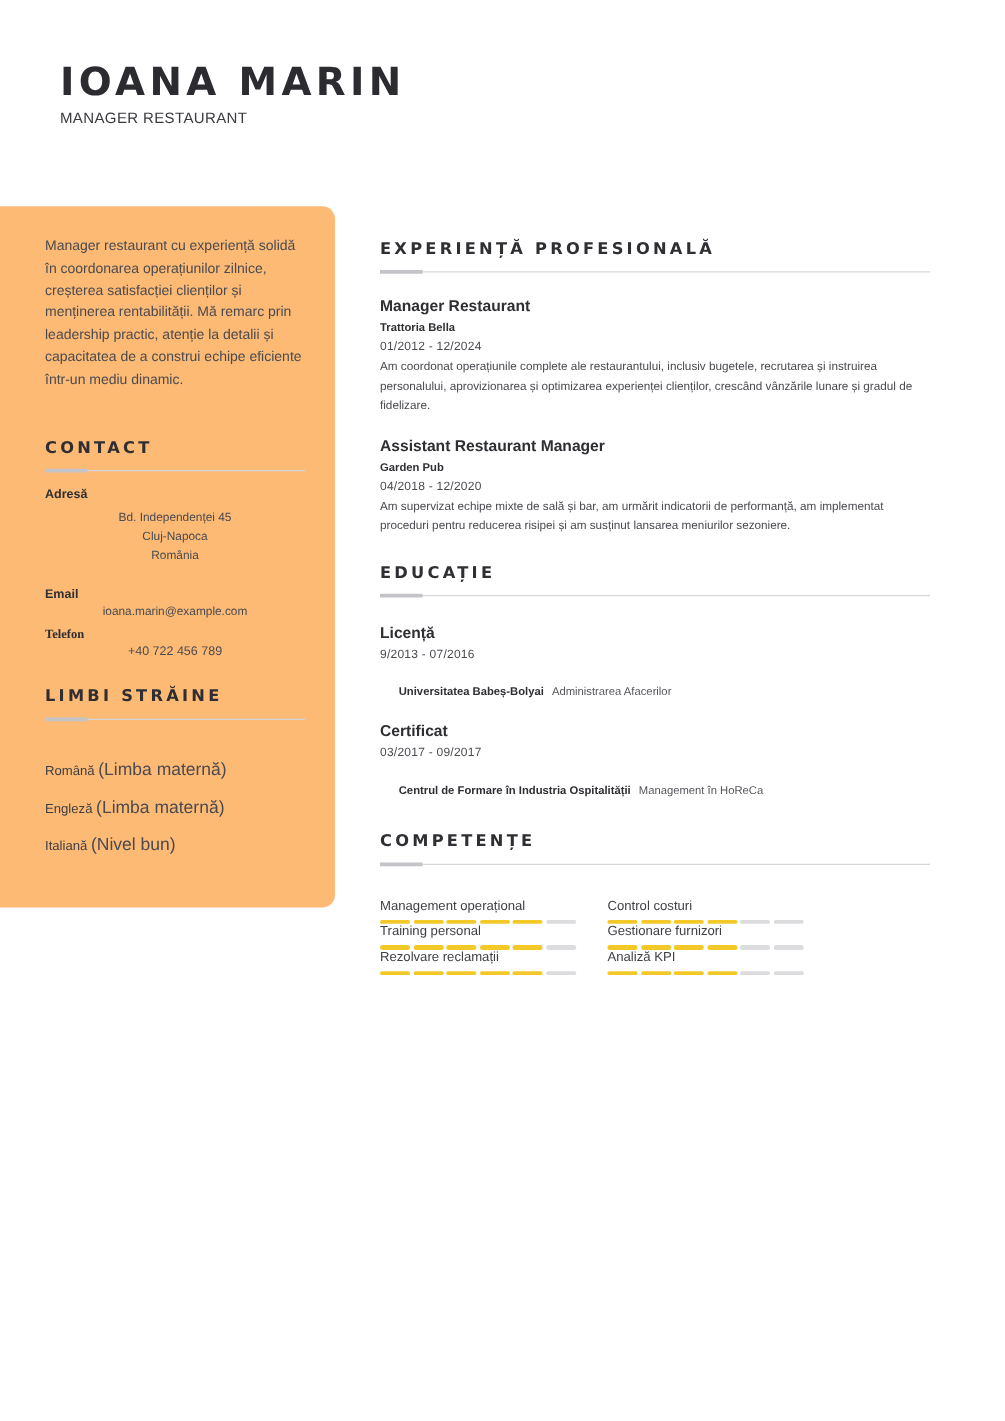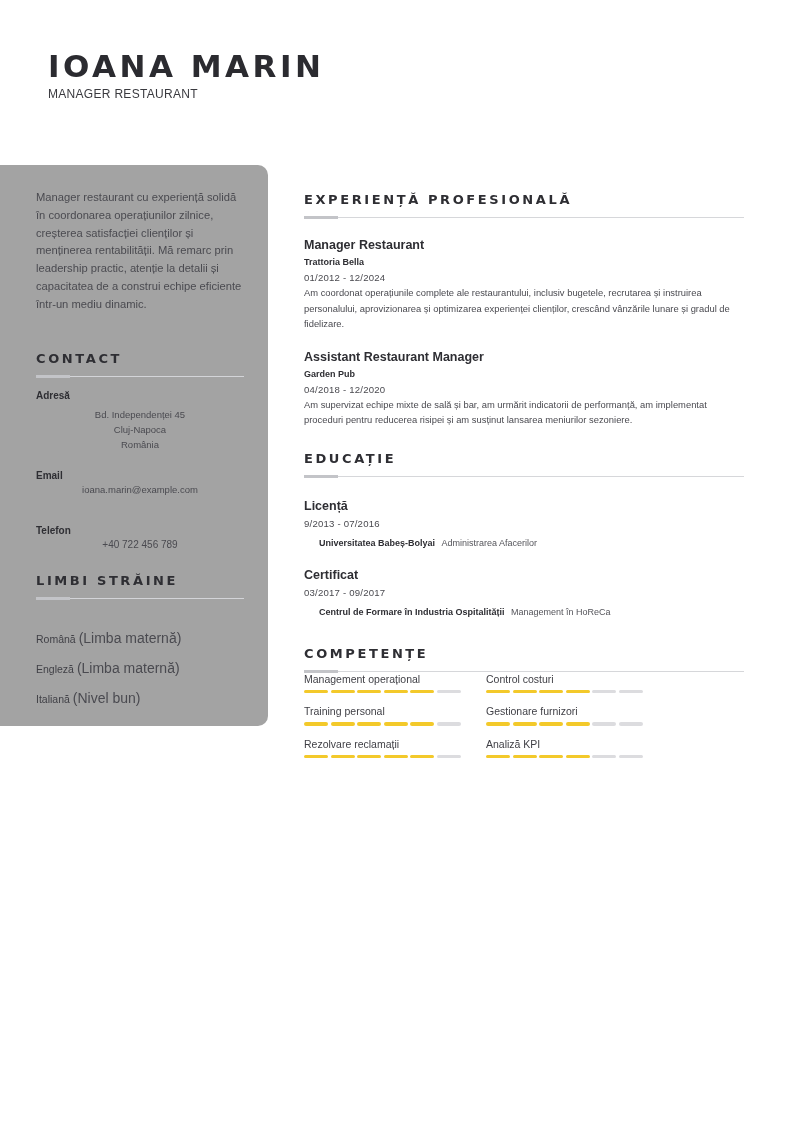--- a/index.html
+++ b/index.html
@@ -23,21 +23,21 @@
       font-size: 12px;
       letter-spacing: 0.3px;
       color: #3a3a3f;
       margin-top: 1px;
     }
 
     .sidebar {
       position: absolute;
       left: 0; top: 165px;
       width: 268px; height: 561px;
-      background: #a3a3a3;
+      background: #fdba74;
       border-radius: 0 10px 10px 0;
       padding: 24px 24px 0 36px;
     }
     .summary {
       font-size: 11.2px;
       line-height: 17.8px;
       color: #4a4a50;
     }
 
     .sec-title {
@@ -56,21 +56,21 @@
     }
     .sidebar .rule .line { background: #d3d4d8; }
 
     .contact-title { margin-top: 37px; }
     .c-label { font-size: 10px; font-weight: bold; color: #2e2e33; }
     .c-val { font-size: 9.5px; color: #4a4a50; line-height: 15px; text-align: center; }
     .c-addr-label { margin-top: 12px; }
     .c-addr { margin-top: 6px; }
     .c-email-label { margin-top: 18px; }
     .c-email { margin-top: 1px; }
-    .c-phone-label { margin-top: 28px; }
+    .c-phone-label { margin-top: 5px; font-family: Liberation Serif, serif; }
     .c-phone { margin-top: 1px; font-size: 10px; }
 
     .lang-title { margin-top: 21px; }
     .lang-list { margin-top: 31px; }
     .lang-item { font-size: 10.5px; color: #3f3f45; height: 30px; line-height: 14px; }
     .lang-item .lvl { font-size: 14px; color: #4a4a50; }
 
     .main {
       position: absolute;
       left: 304px; top: 192px;
@@ -82,29 +82,29 @@
     .dates { font-size: 9.6px; color: #4a4a50; margin-top: 3px; line-height: 13px; letter-spacing: 0.2px; }
     .desc { font-size: 9.4px; color: #4a4a50; line-height: 15.5px; margin-top: 1px; }
 
     .exp-list { margin-top: 18px; }
     .job + .job { margin-top: 17px; }
 
     .edu-section { margin-top: 23px; }
     .edu-list { margin-top: 20px; }
     .edu + .edu { margin-top: 17px; }
     .edu-title { font-size: 12.5px; font-weight: bold; color: #2e2e33; line-height: 16px; }
-    .edu-meta { font-size: 9px; margin-top: 7px; line-height: 13px; padding-left: 15px; }
+    .edu-meta { font-size: 9px; margin-top: 17px; line-height: 13px; padding-left: 15px; }
     .edu-meta .inst { font-weight: bold; color: #2e2e33; }
     .edu-meta .field { color: #55555b; margin-left: 4px; }
 
     .skills-section { margin-top: 27px; }
     .skills-grid {
+      margin-top: 26px;
       display: grid;
       grid-template-columns: 182px 182px;
-      row-gap: 12px;
     }
     .skill-name { font-size: 10.5px; color: #3f3f45; line-height: 13px; }
     .bar { display: flex; gap: 2.5px; margin-top: 4px; }
     .seg { width: 24px; height: 3.5px; border-radius: 2px; background: #dcdcdf; }
     .seg.on { background: #f3c92a; }
   </style>
 </head>
 <body>
 
 <div class="header">

